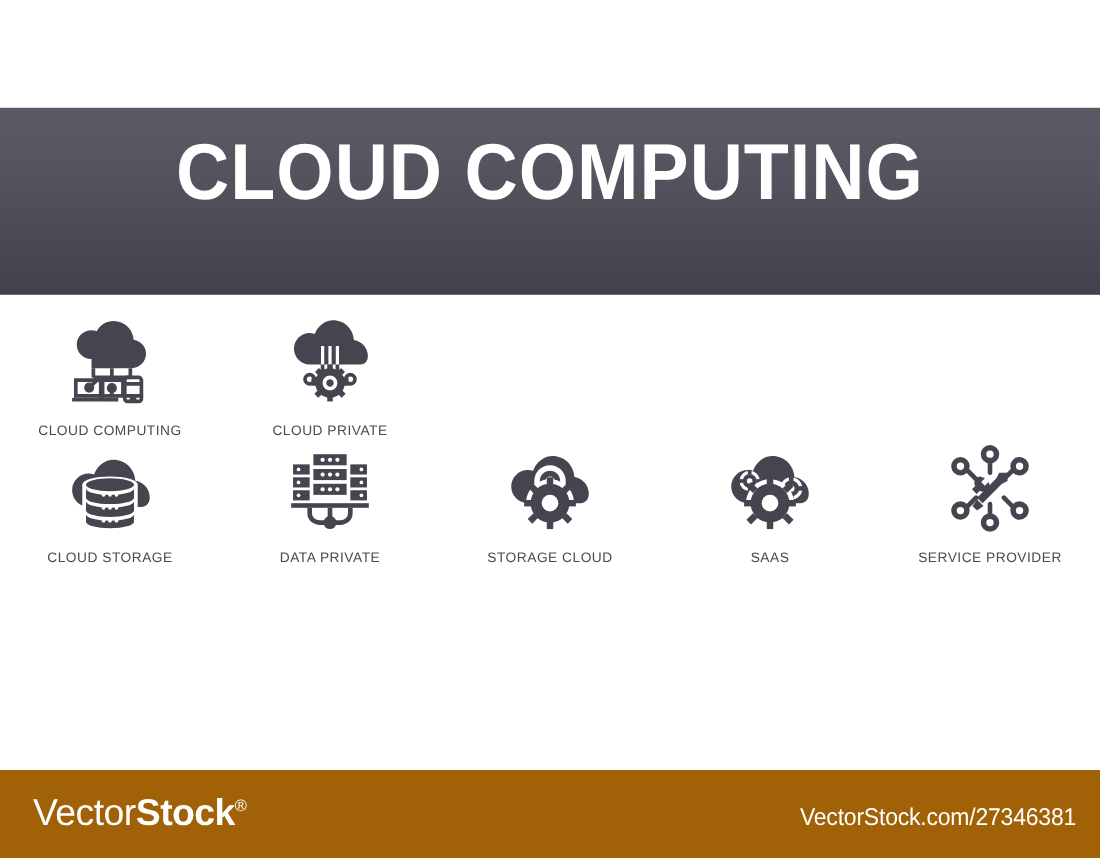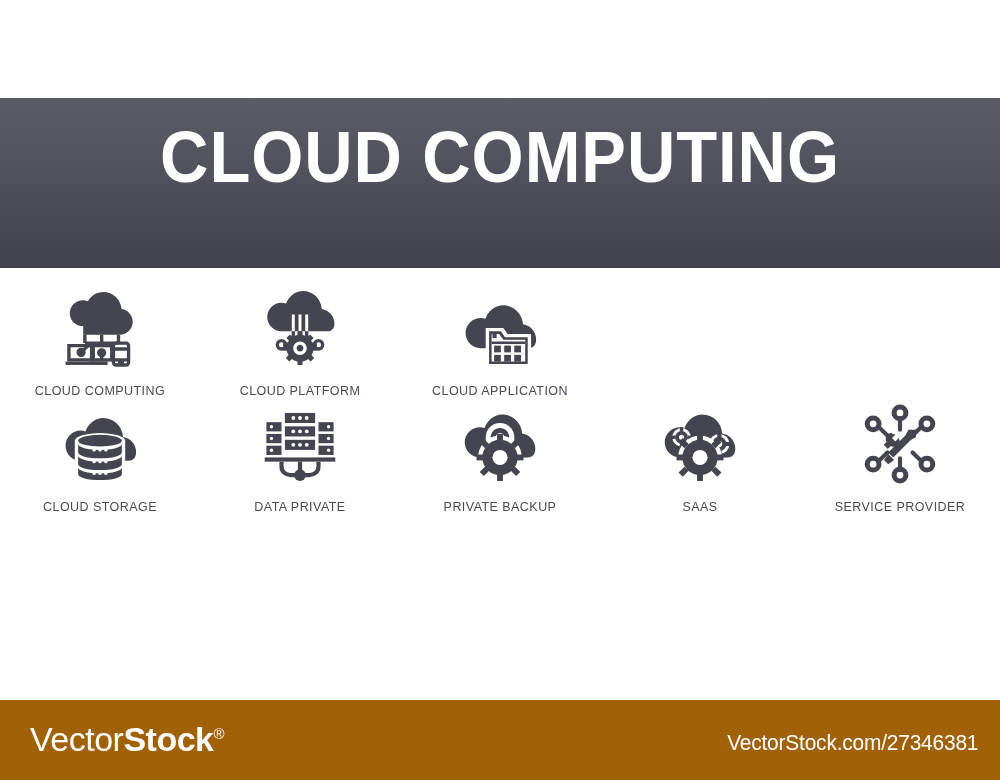--- a/index.html
+++ b/index.html
@@ -188,44 +188,24 @@
                 <rect x="30" y="71" width="7" height="6"></rect>
                 <rect x="63" y="71" width="7" height="6"></rect>
                 <rect x="35" y="59" width="6" height="7" transform="rotate(-45 38 62)"></rect>
                 <rect x="59" y="59" width="6" height="7" transform="rotate(45 62 62)"></rect>
                 <rect x="35" y="82" width="6" height="7" transform="rotate(45 38 85)"></rect>
                 <rect x="59" y="82" width="6" height="7" transform="rotate(-45 62 85)"></rect>
               </g>
             </g>
           </svg>
         </div>
-        <div class="cell-label">CLOUD PLATFORM</div>
-      </div>
-
-
-      <div class="cell">
-        <div class="icon-box">
-          <svg width="84" height="84" viewBox="0 0 100 100">
-            <path fill="#45454f" d="M27 74c-9.9 0-18-8.1-18-18s8.1-18 18-18c2 0 3.9.3 5.7 1C36.2 29.6 44.2 23 53.8 23c12.7 0 23 10 23.6 22.6C86.6 47 93 54.6 93 63.6 93 69.4 90 74 84 74H27z"></path>
-            <path fill="#ffffff" d="M33 50h21l5 7h28v40H33z"></path>
-            <path fill="#45454f" d="M37 54h14l5 7h27v32H37V54zm3 3v33h40V64H54l-5-7H40z"></path>
-            <path fill="#45454f" d="M40 66h40v3H40z"></path>
-            <g fill="#45454f">
-              <rect x="43" y="71" width="8" height="8"></rect>
-              <rect x="55" y="71" width="8" height="8"></rect>
-              <rect x="67" y="71" width="8" height="8"></rect>
-              <rect x="43" y="82" width="8" height="8"></rect>
-              <rect x="55" y="82" width="8" height="8"></rect>
-              <rect x="67" y="82" width="8" height="8"></rect>
-            </g>
-            <rect x="41" y="57" width="5" height="5" fill="#45454f"></rect>
-          </svg>
-        </div>
-        <div class="cell-label">CLOUD APPLICATION</div>
-      </div>
+        <div class="cell-label">CLOUD PRIVATE</div>
+      </div>
+
+
 
     </div>
 
     <div class="row row-2">
 
       <div class="cell">
         <div class="icon-box">
           <svg width="84" height="84" viewBox="0 0 100 100">
             <path fill="#45454f" d="M27 70c-9.9 0-18-8.1-18-18s8.1-18 18-18c2 0 3.9.3 5.7 1C36.2 25.6 44.2 19 53.8 19c12.7 0 23 10 23.6 22.6C86.6 43 93 50.6 93 59.6 93 65.4 90 70 84 70H27z"></path>
             <g>
@@ -312,21 +292,21 @@
                 <rect x="69" y="62.5" width="9" height="7"></rect>
                 <rect x="28" y="45" width="7" height="9" transform="rotate(-45 31.5 49.5)"></rect>
                 <rect x="65" y="45" width="7" height="9" transform="rotate(45 68.5 49.5)"></rect>
                 <rect x="28" y="78" width="7" height="9" transform="rotate(45 31.5 82.5)"></rect>
                 <rect x="65" y="78" width="7" height="9" transform="rotate(-45 68.5 82.5)"></rect>
               </g>
               <circle cx="50" cy="66" r="9" fill="#ffffff"></circle>
             </g>
           </svg>
         </div>
-        <div class="cell-label">PRIVATE BACKUP</div>
+        <div class="cell-label">STORAGE CLOUD</div>
       </div>
 
       <div class="cell">
         <div class="icon-box">
           <svg width="84" height="84" viewBox="0 0 100 100">
             <path fill="#45454f" d="M26 66c-9.9 0-18-8.1-18-18s8.1-18 18-18c2 0 3.9.3 5.7 1C35.2 21.6 43.2 15 52.8 15c12.7 0 23 10 23.6 22.6C85.6 39 92 46.6 92 55.6 92 61.4 89 66 83 66H26z"></path>
             <g>
               <circle cx="28" cy="42" r="11" fill="#ffffff"></circle>
               <circle cx="28" cy="42" r="7.5" fill="#45454f"></circle>
               <circle cx="28" cy="42" r="3" fill="#ffffff"></circle>

